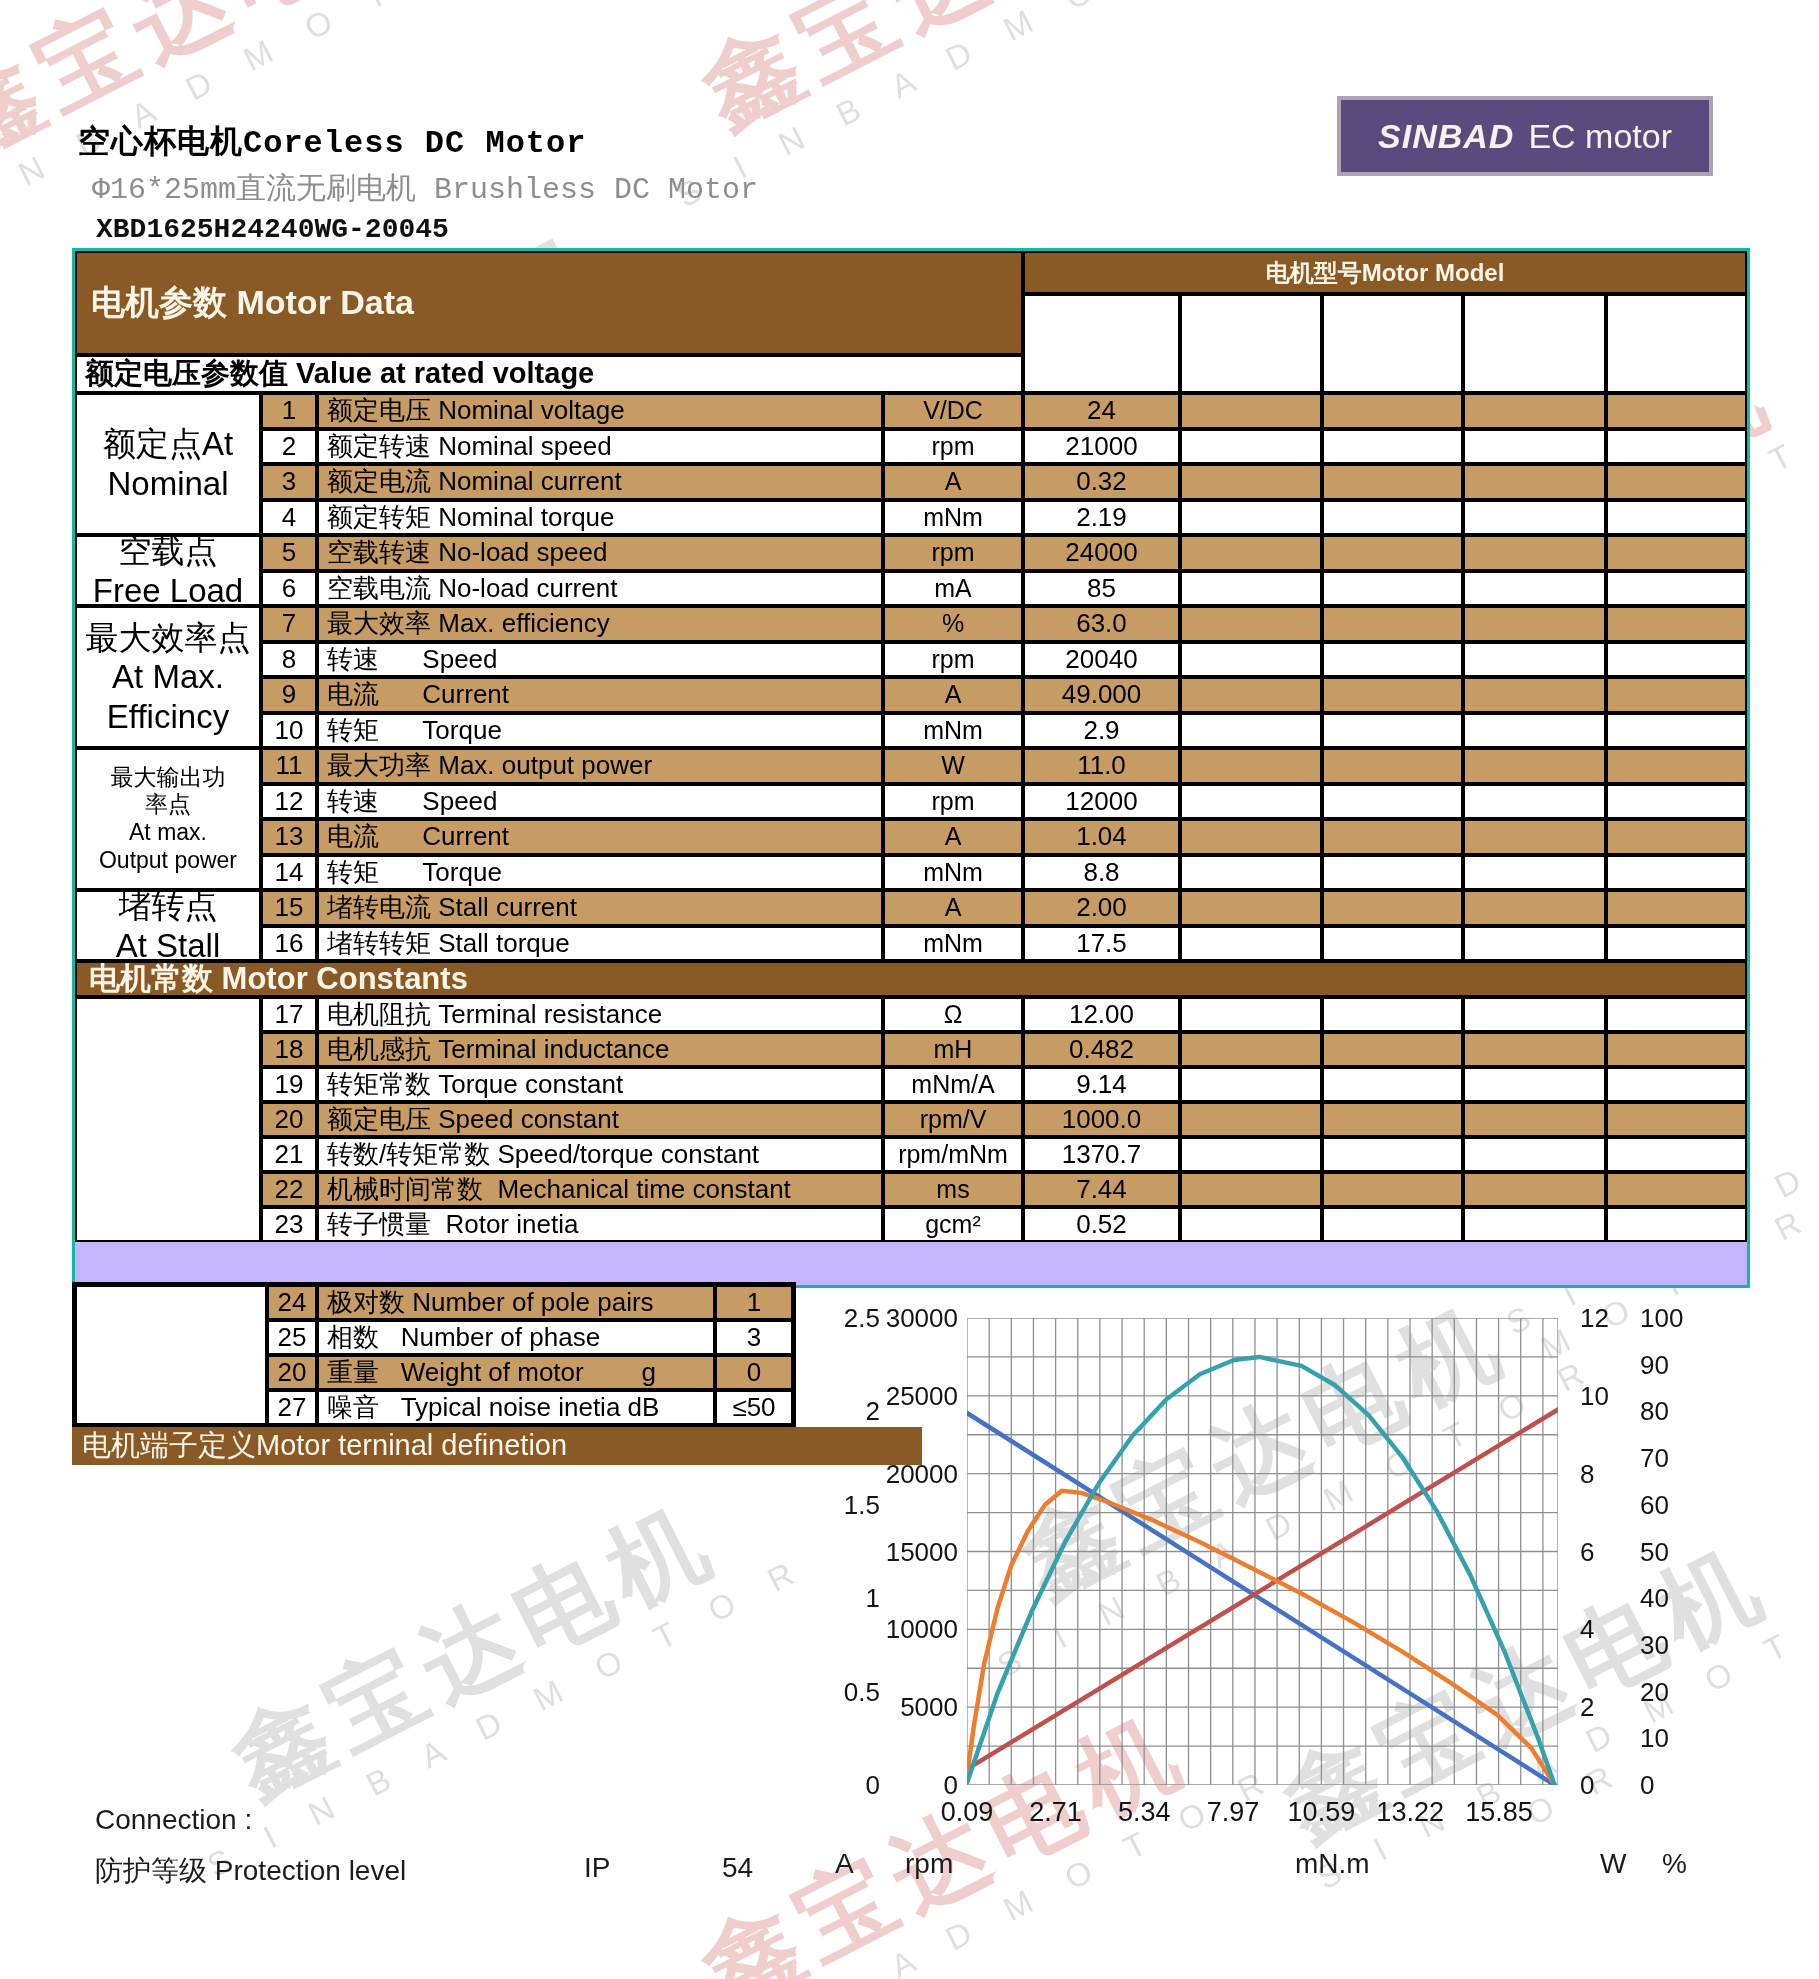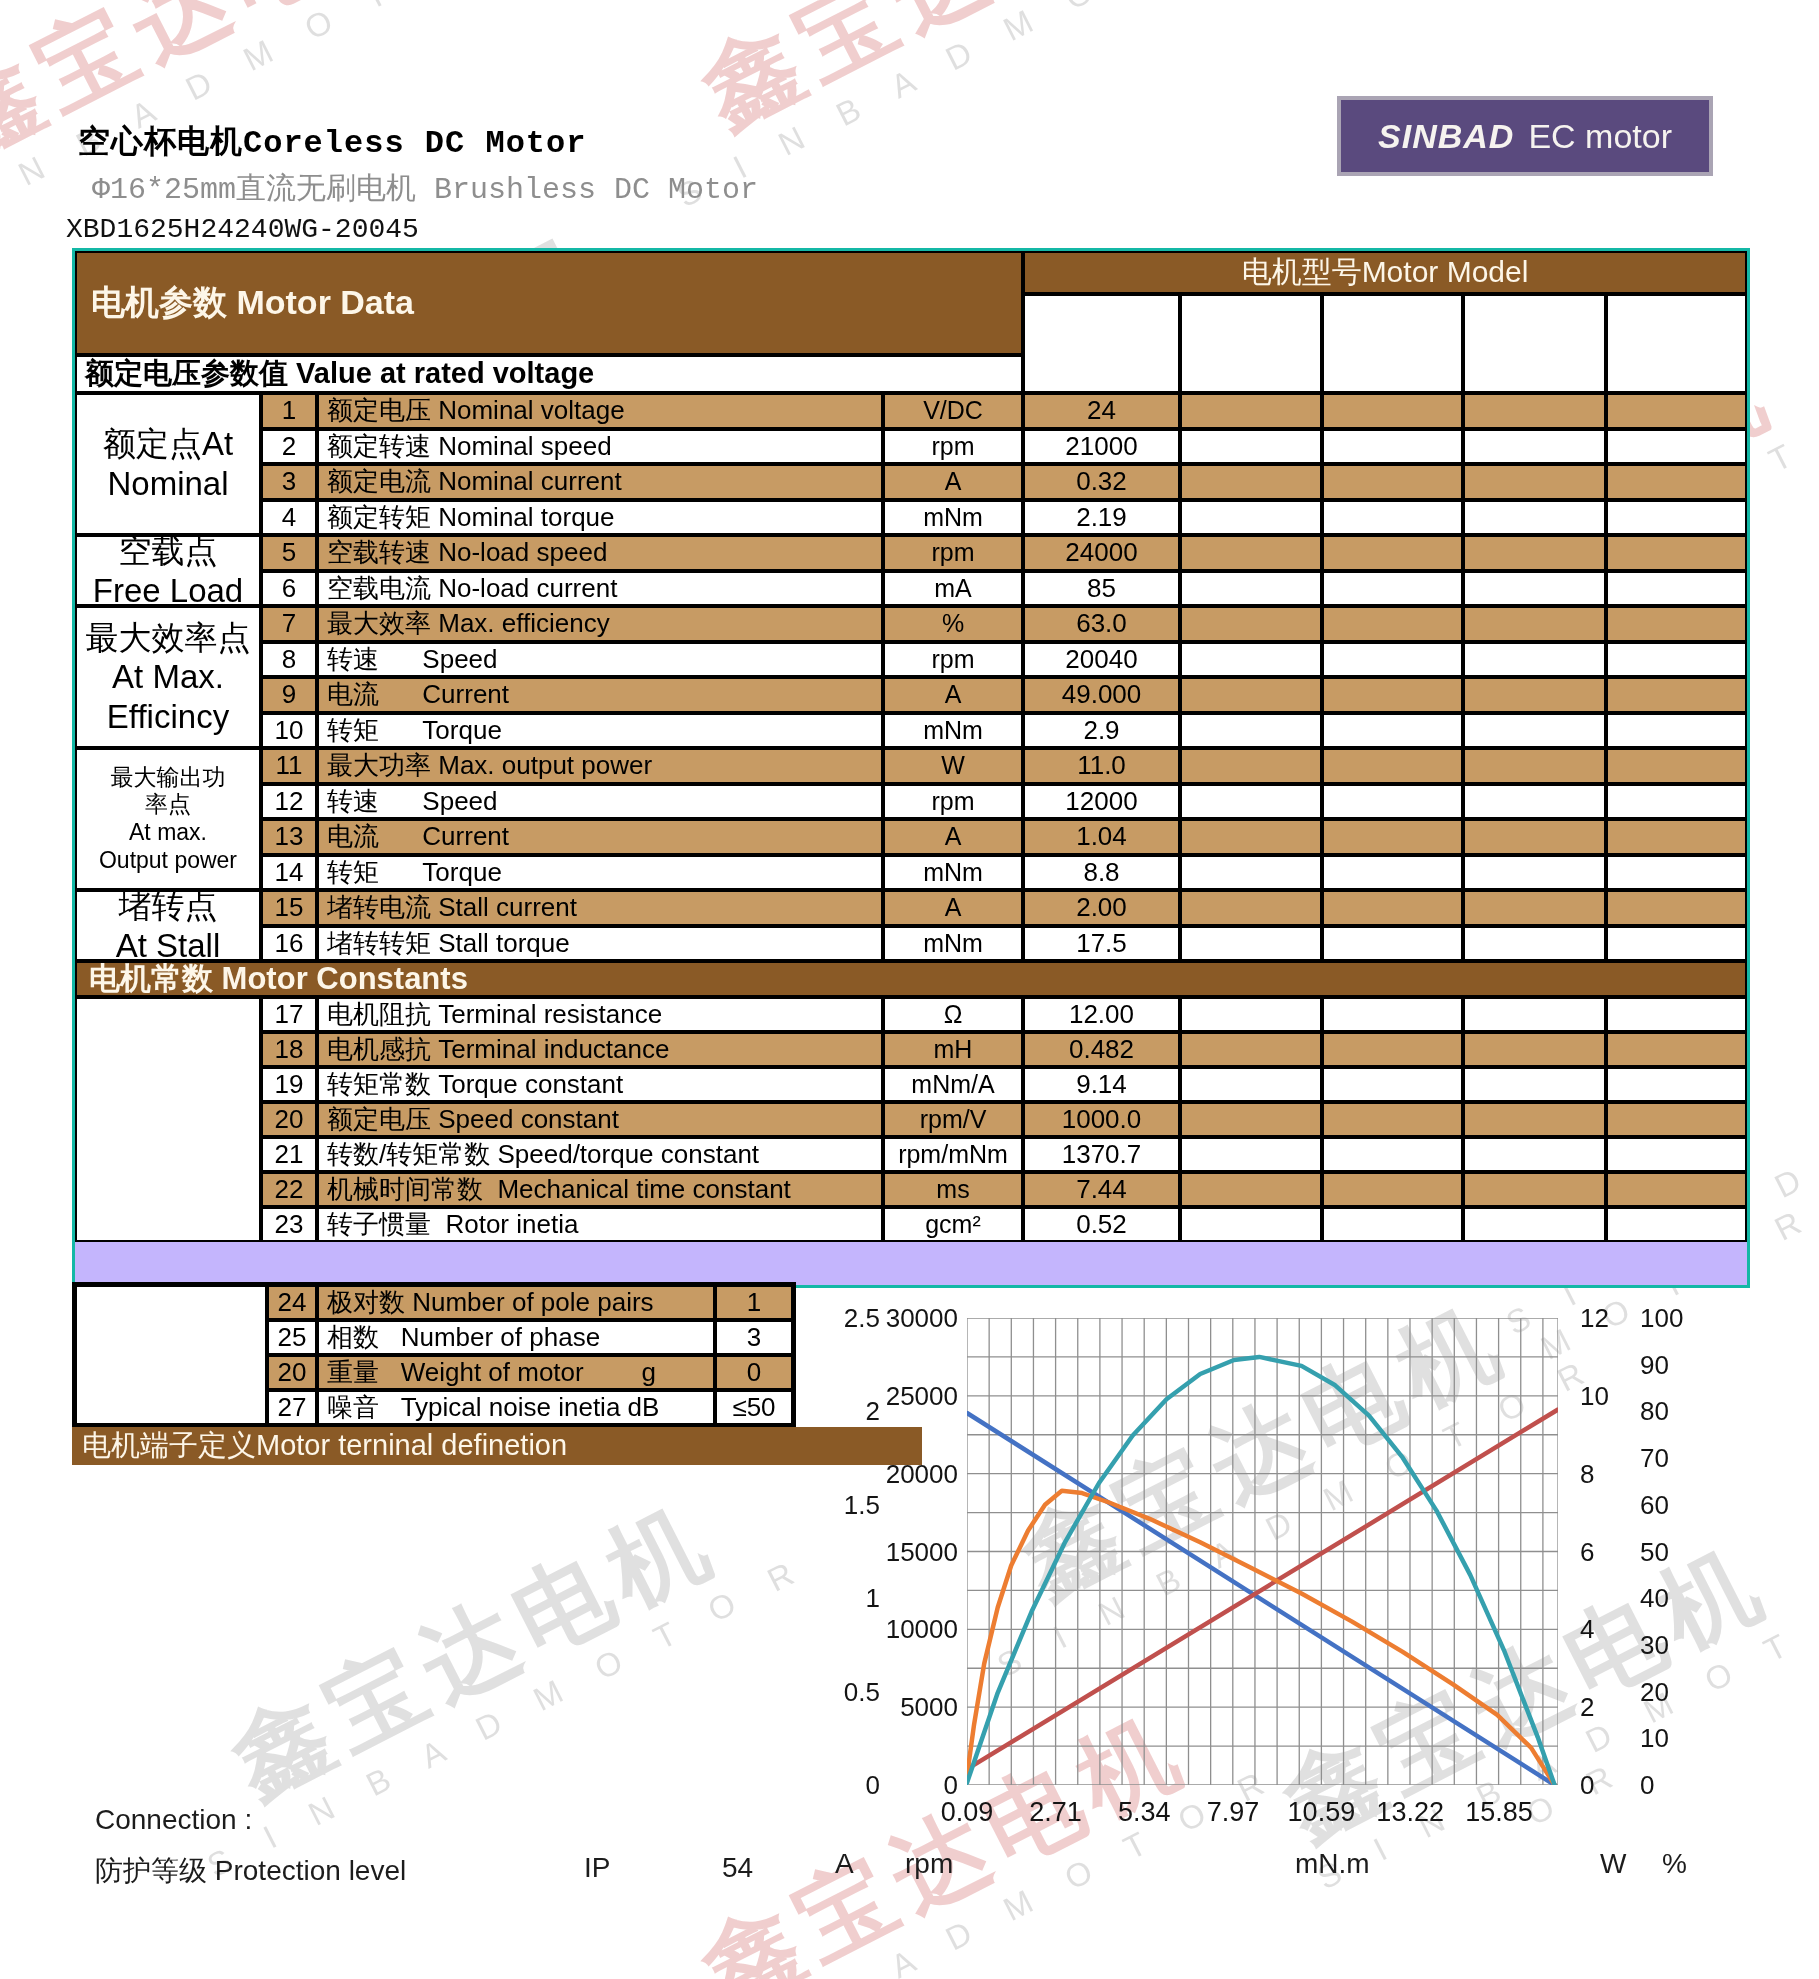--- a/index.html
+++ b/index.html
@@ -10,33 +10,33 @@
   .abs{position:absolute;}
   
   .wm{position:absolute;transform:rotate(-27deg);z-index:0;text-align:center;pointer-events:none;}
   .wm .wm-cjk{font-size:95px;font-weight:bold;letter-spacing:10px;line-height:1;}
   .wm .wm-lat{font-size:33px;letter-spacing:16px;color:rgba(150,150,150,0.30);margin-top:8px;}
   .wm.red .wm-cjk{color:rgba(211,110,110,0.34);}
   .wm.gray .wm-cjk{color:rgba(145,145,145,0.28);}
   
   .title{left:78px;top:120px;font-family:"Liberation Mono",monospace;font-size:32px;font-weight:bold;letter-spacing:1px;}
   .subtitle{left:92px;top:168px;font-family:"Liberation Mono",monospace;font-size:30px;color:#8e8e8e;}
-  .model-code{left:66px;top:214px;font-family:"Liberation Mono",monospace;font-size:28px;color:#111;}
+  .model-code{left:96px;top:214px;font-family:"Liberation Mono",monospace;font-size:28px;color:#111;font-weight:bold;}
   .badge{left:1337px;top:96px;width:368px;height:72px;background:#5a4a7e;border:4px solid #aaa4b4;
          display:flex;align-items:center;justify-content:center;color:#f6f3ef;font-size:34px;}
   .badge .b1{font-style:italic;font-weight:bold;margin-right:14px;letter-spacing:1px;}
   
   .main-table{left:72px;top:248px;display:grid;border:3px solid #14b8a6;background:#c4b5fd;z-index:1;
     grid-template-columns:186px 56px 566px 140px 157px 142px 141px 143px 141px;
     grid-template-rows:43px 61px 38px repeat(16,35.5px) 36px repeat(7,35px) 43px;}
   .cell{border:2px solid #000;display:flex;align-items:center;box-sizing:border-box;background:#fff;overflow:hidden;}
   .bar{background:#8a5a26;color:#fdf6e8;font-weight:bold;border:2px solid #000;}
   .tan{background:#c79b64;}
   .hdr-motordata{font-size:34px;padding-left:14px;}
-  .hdr-motormodel{font-size:30px;justify-content:center;font-weight:normal;}
+  .hdr-motormodel{font-size:24px;justify-content:center;font-weight:bold;}
   .hdr-rated{font-size:29px;font-weight:bold;padding-left:8px;background:#fff;}
   .c-num{justify-content:center;font-size:26px;}
   .c-name{font-size:26px;padding-left:8px;white-space:pre;}
   .c-unit{justify-content:center;font-size:25px;}
   .c-val{justify-content:center;font-size:26px;}
   .c-group{justify-content:center;text-align:center;font-size:33px;line-height:1.2;white-space:pre-line;}
   .bar-constants{font-size:31px;padding-left:12px;}
   .bar-curve{font-size:30px;justify-content:flex-end;padding-right:110px;font-weight:normal;}
   
   .mini-table{left:72px;top:1282px;display:grid;border:3px solid #000;background:#fff;z-index:1;

